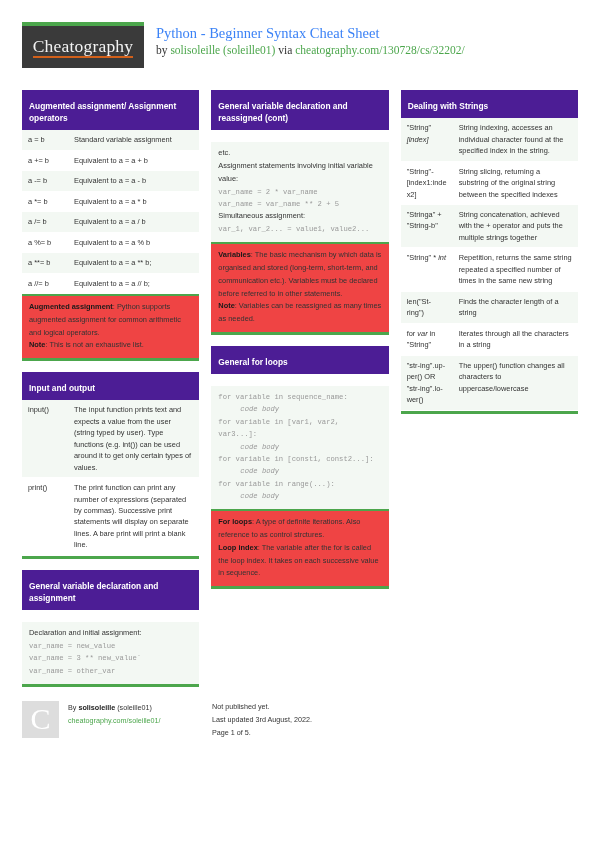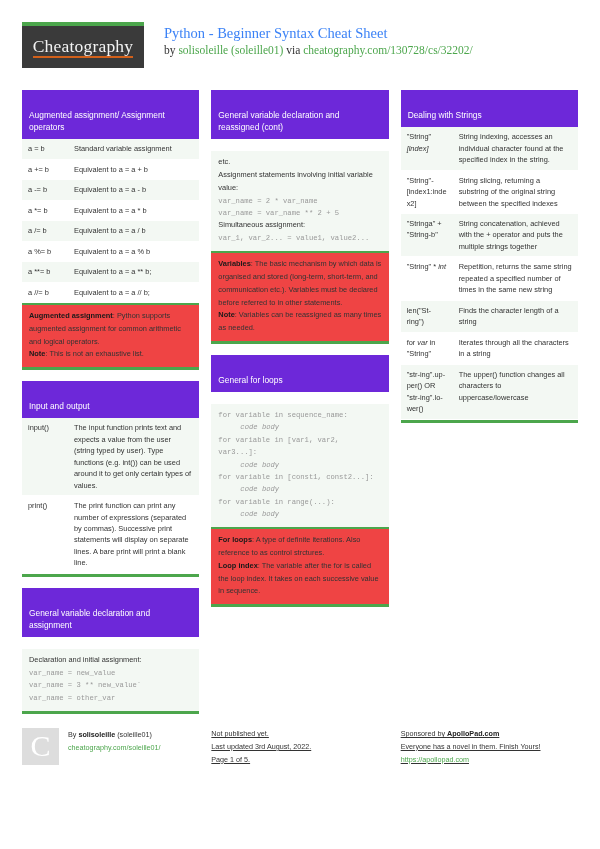--- a/index.html
+++ b/index.html
@@ -7,21 +7,21 @@
     margin: 0; padding: 0;
     width: 600px; height: 849px;
     background: #ffffff;
     font-family: "Liberation Sans", sans-serif;
   }
   body { position: relative; overflow: hidden; }
 
   .page { width: 600px; padding: 22px 22px 0 22px; }
 
   
-  .masthead { display: flex; align-items: flex-start; gap: 20px; height: 52px; margin-bottom: 16px; }
+  .masthead { display: flex; align-items: flex-start; gap: 12px; height: 52px; margin-bottom: 16px; }
   .logo-box {
     width: 122px; height: 46px;
     background: #3a3a3a;
     border-top: 4px solid #4ca64c;
     display: flex; align-items: center; justify-content: center;
     flex: 0 0 auto;
   }
   .logo-text {
     color: #f2f2f2;
     font-family: "Liberation Serif", serif;
@@ -47,25 +47,25 @@
     color: #333333;
   }
   .byline a { color: #4ca64c; text-decoration: none; }
 
   
   .columns { display: flex; gap: 12px; align-items: flex-start; }
   .col { width: 178px; display: flex; flex-direction: column; gap: 11px; }
 
   .card { border-bottom: 3px solid #4ca64c; background: #ffffff; }
   .card-head {
-    background: #6d28d9;
+    background: #4c1d95;
     color: #ffffff;
     font-size: 8.4px;
-    font-weight: normal;
-    padding: 19px 7px 6px 7px;
+    font-weight: bold;
+    padding: 10px 7px 6px 7px;
     line-height: 1.45;
   }
 
   table.kv { width: 100%; border-collapse: collapse; table-layout: fixed; }
   table.kv td {
     font-size: 7.4px;
     color: #333333;
     padding: 4px 6px 4px 6px;
     vertical-align: top;
     line-height: 1.55;
@@ -114,21 +114,21 @@
   .fcol.first { display: flex; gap: 9px; }
   .avatar {
     width: 37px; height: 37px; flex: 0 0 auto;
     background: #dddddd; color: #ffffff;
     font-family: "Liberation Serif", serif;
     font-size: 30px; line-height: 36px; text-align: center;
   }
   .fmeta { font-size: 7.2px; color: #333333; line-height: 1.78; padding-top: 1px; }
   .fmeta b { color: #222222; }
   .fmeta a { color: #4ca64c; text-decoration: none; }
-  .fblock { font-size: 7.2px; color: #333333; line-height: 1.78; text-decoration: underline; }
+  .fblock { font-size: 7.2px; color: #333333; line-height: 1.78; }
   .fblock b { color: #222222; }
   .fblock a { color: #4ca64c; text-decoration: none; }
 </style>
 </head>
 <body>
 
 <div class="page">
 
   <div class="masthead">
     <div class="logo-box">
@@ -306,22 +306,15 @@
         <a href="#">cheatography.com/soleille01/</a>
       </div>
     </div>
     <div class="fcol">
       <div class="fblock">
         <span>Not published yet.</span><br>
         <span>Last updated 3rd August, 2022.</span><br>
         <span>Page 1 of 5.</span>
       </div>
     </div>
-    <div class="fcol">
-      <div class="fblock">
-        <span>Sponsored by </span><b>ApolloPad.com</b><br>
-        <span>Everyone has a novel in them. Finish Yours!</span><br>
-        <a href="#">https://apollopad.com</a>
-      </div>
-    </div>
   </div>
 
 </div>
 
 </body></html>

